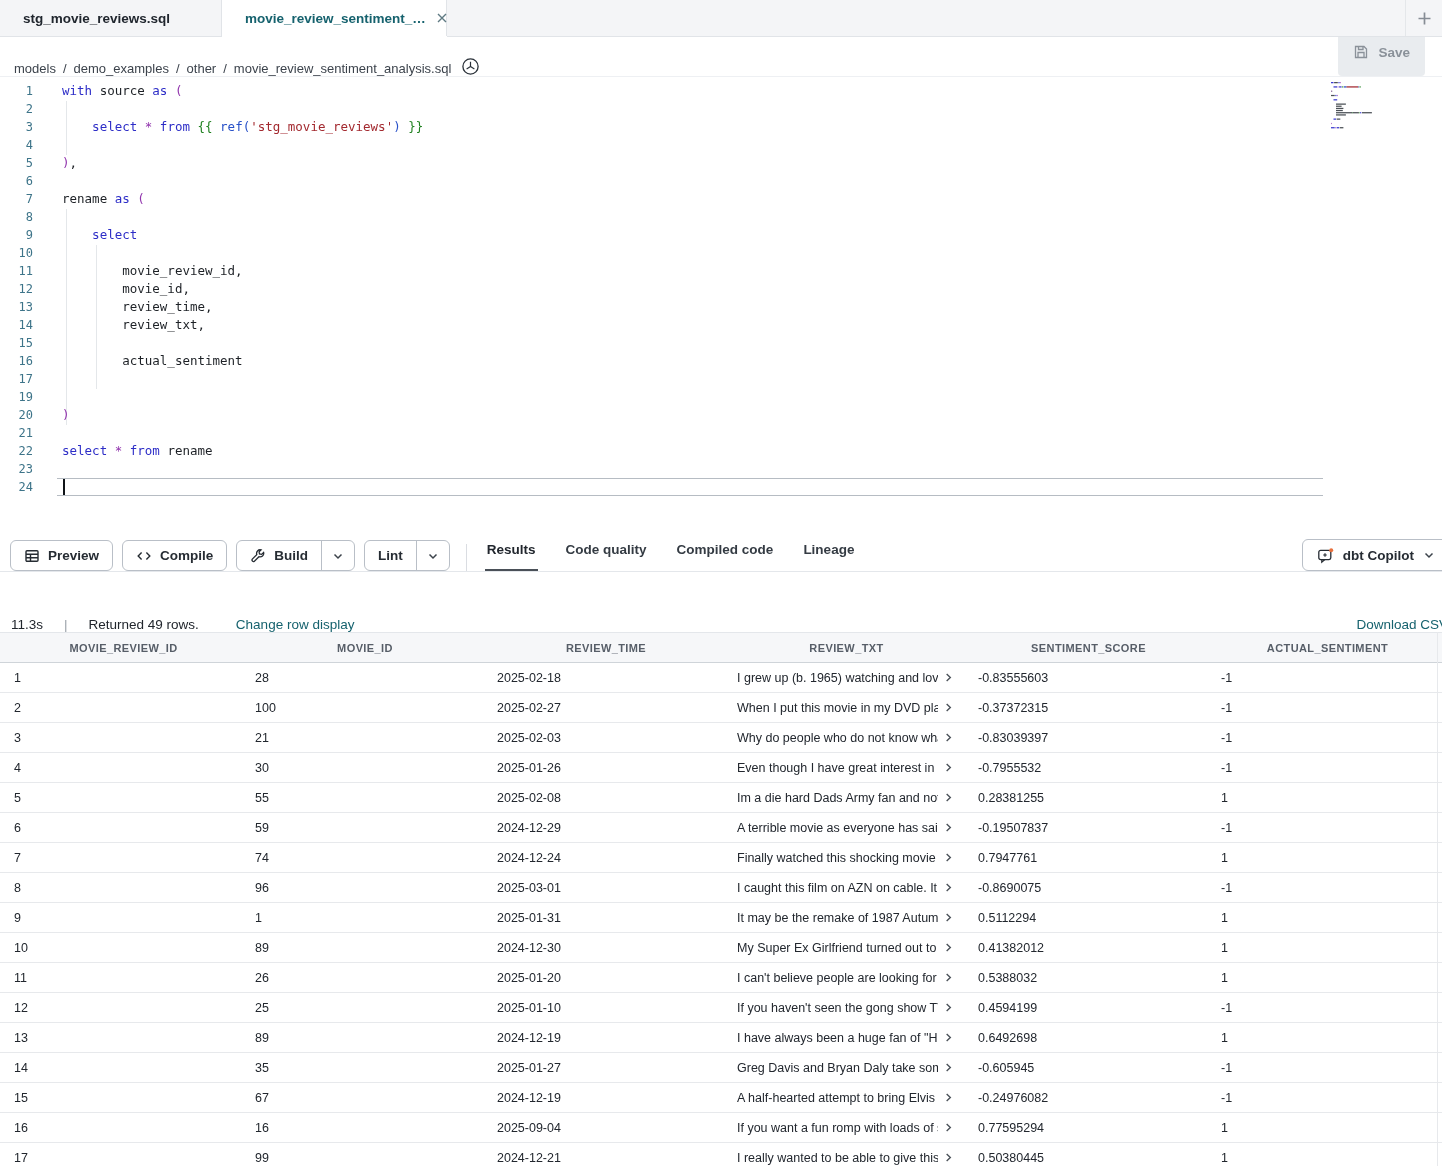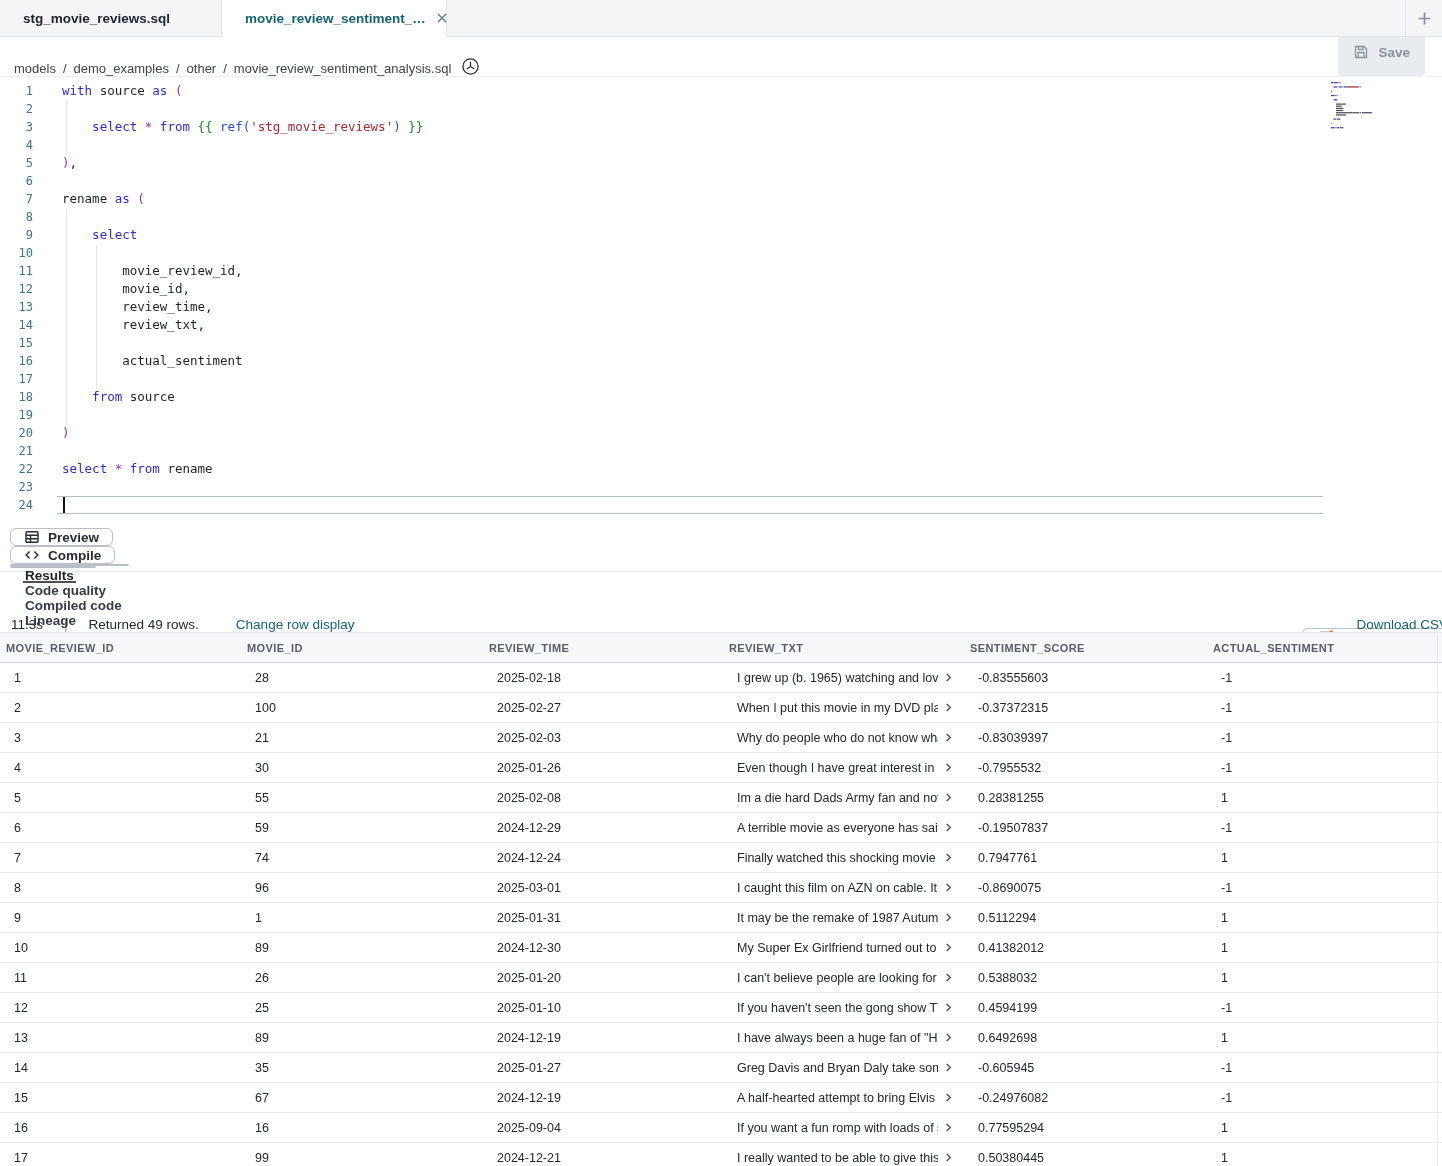--- a/index.html
+++ b/index.html
@@ -34,22 +34,22 @@
   .ct { white-space:pre; padding-left:17px; color:#1d2126; }
   .tk-k { color:#2d2dc7; } .tk-p { color:#1d2126; } .tk-v { color:#9134ad; }
   .tk-g { color:#1f801f; } .tk-s { color:#a3292f; } .tk-b { color:#2851c8; }
   .al-box { position:absolute; left:57px; width:1266px; top:0; bottom:0;
     border-top:1px solid #b6bcc3; border-bottom:1px solid #b6bcc3; pointer-events:none; }
   .cursor { position:absolute; left:63px; top:1px; width:1.5px; height:16px; background:#101418; }
   .guide { position:absolute; width:1px; background:#e4e7ea; }
   .minimap { position:absolute; top:3px; right:45px; }
 
   
-  .actionbar { height:44px; display:flex; align-items:flex-start; padding-left:10px;
-    border-bottom:1px solid #e4e7eb; background:#fff;flex-direction:column; }
+  .actionbar { height:44px; display:flex; align-items:flex-end; padding-left:10px;
+    border-bottom:1px solid #e4e7eb; background:#fff; }
   .btn, .split { border:1px solid #b9bfc7; border-radius:6px; height:31px; background:#fff; }
   .btn { display:flex; align-items:center; gap:8px; padding:0 13px; font-size:13.5px;
     font-weight:700; color:#262c33; margin-right:9px; }
   .split { display:flex; margin-right:9px; overflow:hidden; }
   .split .main { display:flex; align-items:center; gap:8px; padding:0 13px;
     font-size:13.5px; font-weight:700; color:#262c33; }
   .split .arrow { display:flex; align-items:center; justify-content:center; width:33px;
     border-left:1px solid #b9bfc7; }
   .vdiv { width:1px; height:27px; background:#dadde2; margin:0 5px 0 7px; }
   .rtab { padding:0 15px; font-size:13.5px; font-weight:700; color:#343b43; height:100%;
@@ -69,21 +69,21 @@
   .change-link { margin-left:26px; }
   .download-link { margin-left:auto; margin-right:-6px; white-space:nowrap; }
 
   
   .resulttable { position:relative; }
   .thead, .trow { display:grid; grid-template-columns:241px 242px 240px 241px 243px 235px;
     align-items:center; }
   .thead { height:31px; background:#f6f7f9; border-top:1px solid #e4e7eb;
     border-bottom:1px solid #cfd4d9; font-size:11px; font-weight:700; color:#575e68;
     letter-spacing:.4px; }
-  .th { padding-left:6px; white-space:nowrap; }
+  .th { padding-left:6px; white-space:nowrap;text-align:center; }
   .trow { height:30px; border-bottom:1px solid #e7e9ec; font-size:12.5px; color:#22272e; }
   .td { padding-left:14px; white-space:nowrap; overflow:hidden; }
   .td.review { display:flex; align-items:center; overflow:visible; }
   .review-text { max-width:201px; overflow:hidden; white-space:nowrap; flex:none; }
   .expand-chevron { margin-left:5px; flex:none; }
   .table-vline { position:absolute; right:4px; top:0; bottom:0; width:1px; background:#e7e9ec; }
 </style>
 </head>
 <body>
 
@@ -197,24 +197,20 @@
       <div class="code-line">
         <span class="ln">15</span>
       </div>
       <div class="code-line">
         <span class="ln">16</span>
         <span class="ct"><span class="tk-p">        actual_sentiment</span></span>
       </div>
       <div class="code-line">
         <span class="ln">17</span>
         <span class="ct"></span>
-      </div>
-      <div class="code-line">
-        <span class="ln">18</span>
-        <span class="ct"><span class="tk-p">    </span><span class="tk-k">from</span><span class="tk-p"> source</span></span>
       </div>
       <div class="code-line">
         <span class="ln">19</span>
         <span class="ct"></span>
       </div>
       <div class="code-line">
         <span class="ln">20</span>
         <span class="ct"><span class="tk-v">)</span></span>
       </div>
       <div class="code-line">

